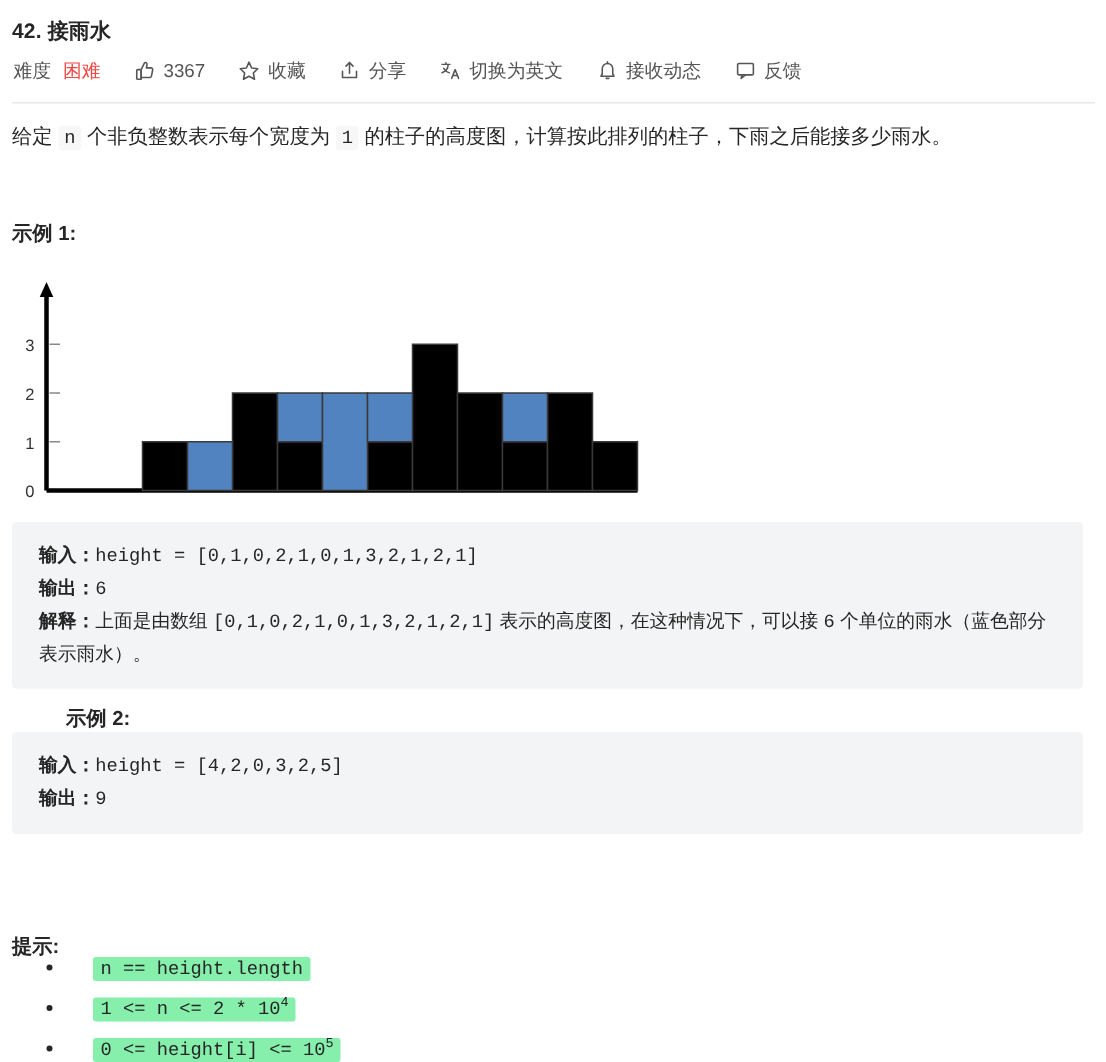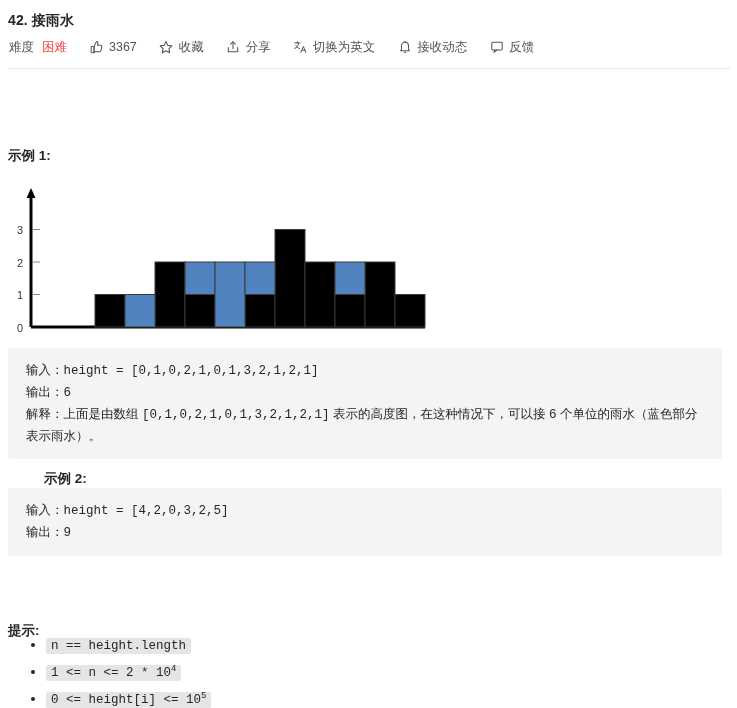--- a/index.html
+++ b/index.html
@@ -110,21 +110,21 @@
     background: #f3f4f5;
     border-radius: 3px;
     padding: 12px 16px 12px 18px;
     font-size: 12.5px;
     line-height: 21px;
     color: #262626;
   }
   #ex1-block { top: 348px; }
   #ex2-block { top: 488px; }
   .codeblock .row { white-space: normal; }
-  .codeblock b { font-weight: normal; }
+  .codeblock b { font-weight: bold; }
   .mono {
     font-family: "Liberation Mono", monospace;
     font-size: 12.5px;
   }
 
   
   .hints {
     position: absolute;
     left: 8px;
     top: 634px;
@@ -136,25 +136,26 @@
     list-style: disc;
   }
   .hints li {
     font-size: 13px;
     line-height: 21px;
     color: #262626;
     margin-bottom: 2px;
   }
   .hints li code {
     font-family: "Liberation Mono", monospace;
-    background: #e5e5e5;
+    background: #86efac;
     color: #262626;
     padding: 1px 5px;
     border-radius: 2px;
     font-size: 12.5px;
+    margin-left: 16px;
   }
   sup { font-size: 9px; vertical-align: super; }
 </style>
 </head>
 <body>
 
 <div class="page">
 
   <div class="title">42. 接雨水</div>
 
@@ -222,20 +223,23 @@
           <rect x="3" y="4" width="18" height="13" rx="1.5"></rect>
           <path d="M8 17l-1 4 5-4"></path>
         </svg>
       </span>
       <span>反馈</span>
     </div>
   </div>
 
   <div class="divider"></div>
 
+  <div class="desc">
+    <span>给定 </span><code class="inline">n</code><span> 个非负整数表示每个宽度为 </span><code class="inline">1</code><span> 的柱子的高度图，计算按此排列的柱子，下雨之后能接多少雨水。</span>
+  </div>
 
   <div class="section-head" id="ex1-head">示例 1:</div>
 
   <div class="chart-wrap">
     <svg id="chart-svg" width="440" height="160" viewBox="0 0 440 160">
         <line x1="23" y1="147" x2="23" y2="12" stroke="#000000" stroke-width="3"></line>
         <polygon points="18.5,18 27.5,18 23,8" fill="#000000"></polygon>
         <line x1="23" y1="147" x2="417" y2="147" stroke="#000000" stroke-width="3"></line>
         <text x="15" y="151.5" text-anchor="end" font-family="&quot;Liberation Sans&quot;, sans-serif" font-size="11" fill="#333">0</text>
         <line x1="25" y1="114.5" x2="32" y2="114.5" stroke="#888" stroke-width="1"></line>

